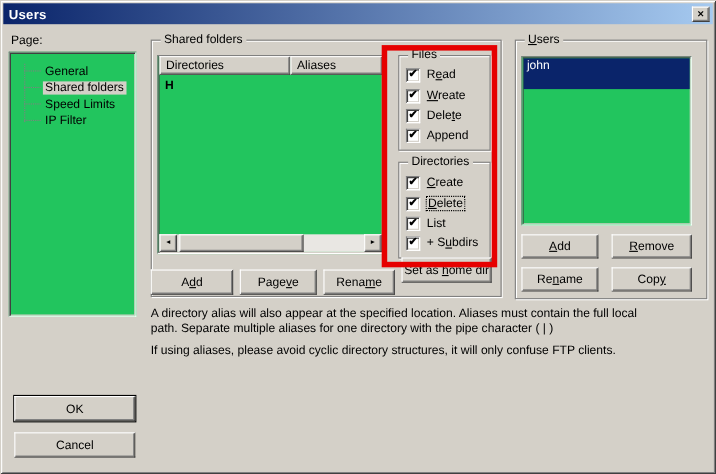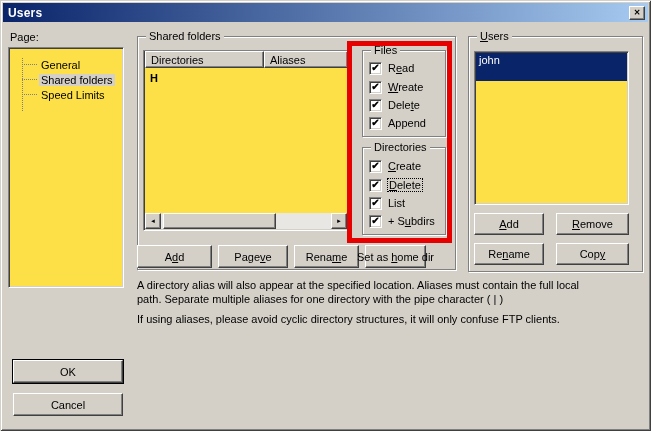--- a/index.html
+++ b/index.html
@@ -39,21 +39,21 @@
     background:#d4d0c8;
     border:1px solid; border-color:#ffffff #404040 #404040 #ffffff;
     box-shadow: inset -1px -1px 0 #808080, inset 1px 1px 0 #d4d0c8;
     display:flex; align-items:center; justify-content:center;
     font-size:11px; white-space:nowrap;
   }
   .btn.default { box-shadow: 0 0 0 1px #000, inset -1px -1px 0 #808080, inset 1px 1px 0 #d4d0c8; }
 
   .sunken {
     position:absolute;
-    background:#fde047;
+    background:#22c55e;
     border:1px solid; border-color:#808080 #ffffff #ffffff #808080;
     box-shadow: inset 1px 1px 0 #404040, inset -1px -1px 0 #d4d0c8;
   }
 
   .groupbox {
     position:absolute;
     border:1px solid #808080;
     box-shadow: inset 1px 1px 0 #ffffff, 1px 1px 0 #ffffff;
   }
   .group-label {
@@ -144,20 +144,24 @@
     <span class="branch"></span>
     <span class="tree-label">General</span>
   </div>
   <div class="tree-row">
     <span class="branch"></span>
     <span class="tree-label selected">Shared folders</span>
   </div>
   <div class="tree-row">
     <span class="branch"></span>
     <span class="tree-label">Speed Limits</span>
+  </div>
+  <div class="tree-row">
+    <span class="branch"></span>
+    <span class="tree-label">IP Filter</span>
   </div>
 </div>
 
 <div class="groupbox" style="left:137px;top:36px;width:319px;height:234px;">
   <span class="group-label">Shared folders</span>
 </div>
 
 <div class="sunken" style="left:143px;top:50px;width:206px;height:181px;">
   <div class="lv-header" style="left:1px;width:119px;">
     <span>Directories</span>
@@ -240,21 +244,21 @@
 
 <div class="btn" style="left:137px;top:245px;width:75px;height:23px;">
   <span><span>A</span><span class="mn">d</span><span>d</span></span>
 </div>
 <div class="btn" style="left:218px;top:245px;width:70px;height:23px;">
   <span><span>Page</span><span class="mn">v</span><span>e</span></span>
 </div>
 <div class="btn" style="left:294px;top:245px;width:65px;height:23px;">
   <span><span>Rena</span><span class="mn">m</span><span>e</span></span>
 </div>
-<div class="btn" style="left:365px;top:245px;width:61px;height:23px;">
+<div class="btn" style="left:365px;top:234px;width:82px;height:23px;">
   <span><span>Set as </span><span class="mn">h</span><span>ome dir</span></span>
 </div>
 
 <div class="groupbox" style="left:468px;top:36px;width:175px;height:236px;">
   <span class="group-label"><span></span><span class="mn">U</span><span>sers</span></span>
 </div>
 <div class="sunken" style="left:474px;top:51px;width:155px;height:154px;padding:1px;">
   <div class="user-row selected">
     <span>john</span>
   </div>

